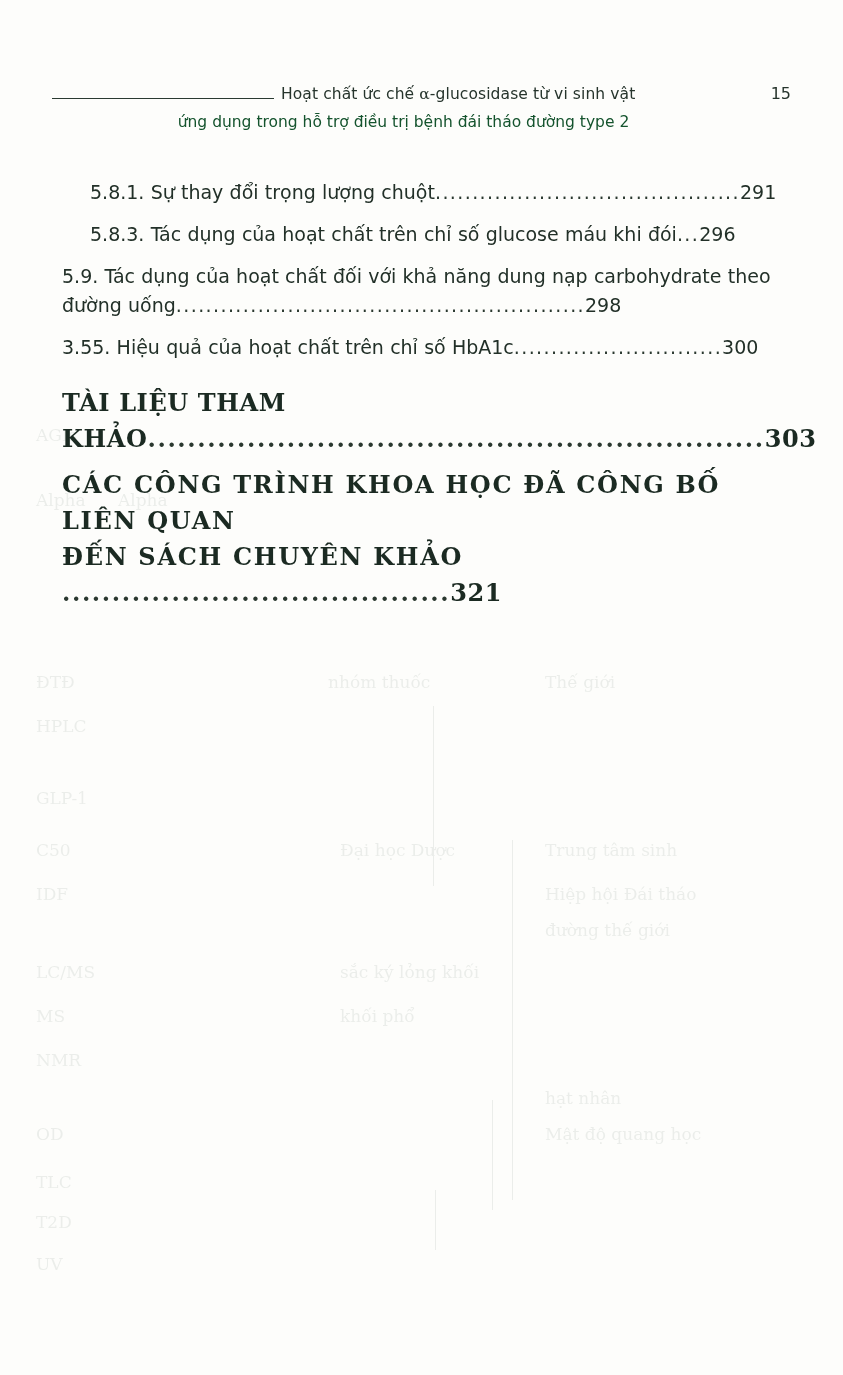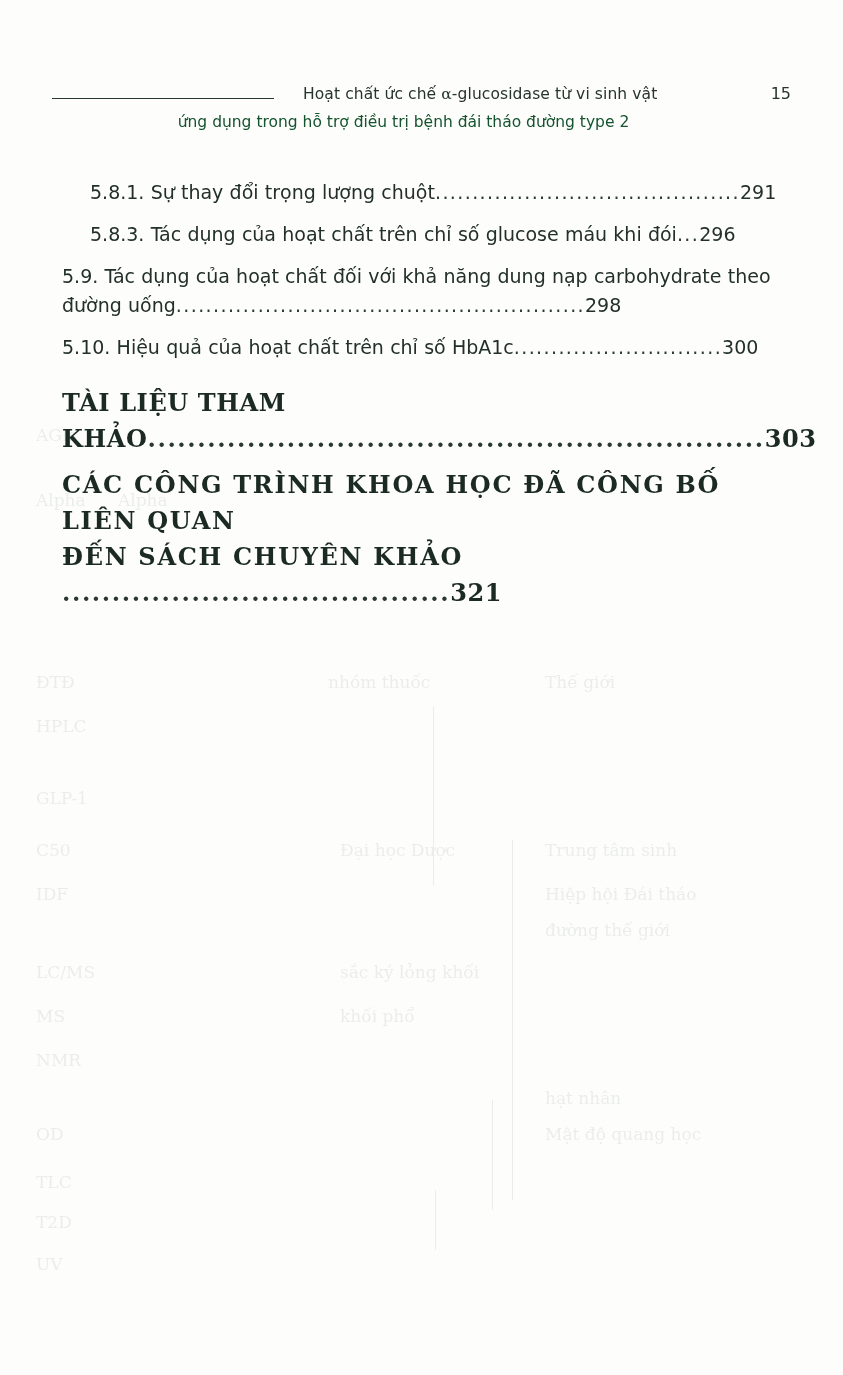--- a/index.html
+++ b/index.html
@@ -26,21 +26,20 @@
   .header {
     position: absolute;
     top: 84px;
     left: 52px;
     right: 48px;
   }
   .header-line1 {
     display: flex;
     align-items: baseline;
     justify-content: flex-end;
-    gap: 22px;
   }
   .rule {
     display: inline-block;
     width: 222px;
     height: 1px;
     background: #2a3a31;
     margin-bottom: 5px;
     flex: 0 0 auto;
   }
   .header-title {
@@ -198,21 +197,21 @@
       <span>Tác dụng của hoạt chất trên chỉ số glucose máu khi đói</span><span class="leader">...</span><span class="pg">296</span>
     </div>
 
     <div class="toc-entry lvl1">
       <span>5.9.</span>
       <span>Tác dụng của hoạt chất đối với khả năng dung nạp carbohydrate</span>
       <span>theo đường uống</span><span class="leader">.......................................................</span><span class="pg">298</span>
     </div>
 
     <div class="toc-entry lvl1 gap-after">
-      <span>5.10.</span>
+      <span>3.55.</span>
       <span>Hiệu quả của hoạt chất trên chỉ số HbA1c</span><span class="leader">............................</span><span class="pg">300</span>
     </div>
 
     <div class="toc-head">
       <span>TÀI LIỆU THAM KHẢO</span><span class="leader">..............................................................</span><span class="pg">303</span>
     </div>
 
     <div class="toc-head second">
       <span class="wide">CÁC CÔNG TRÌNH KHOA HỌC ĐÃ CÔNG BỐ LIÊN QUAN</span><br>
       <span class="wide">ĐẾN SÁCH CHUYÊN KHẢO </span><span class="leader">.......................................</span><span class="pg">321</span>

